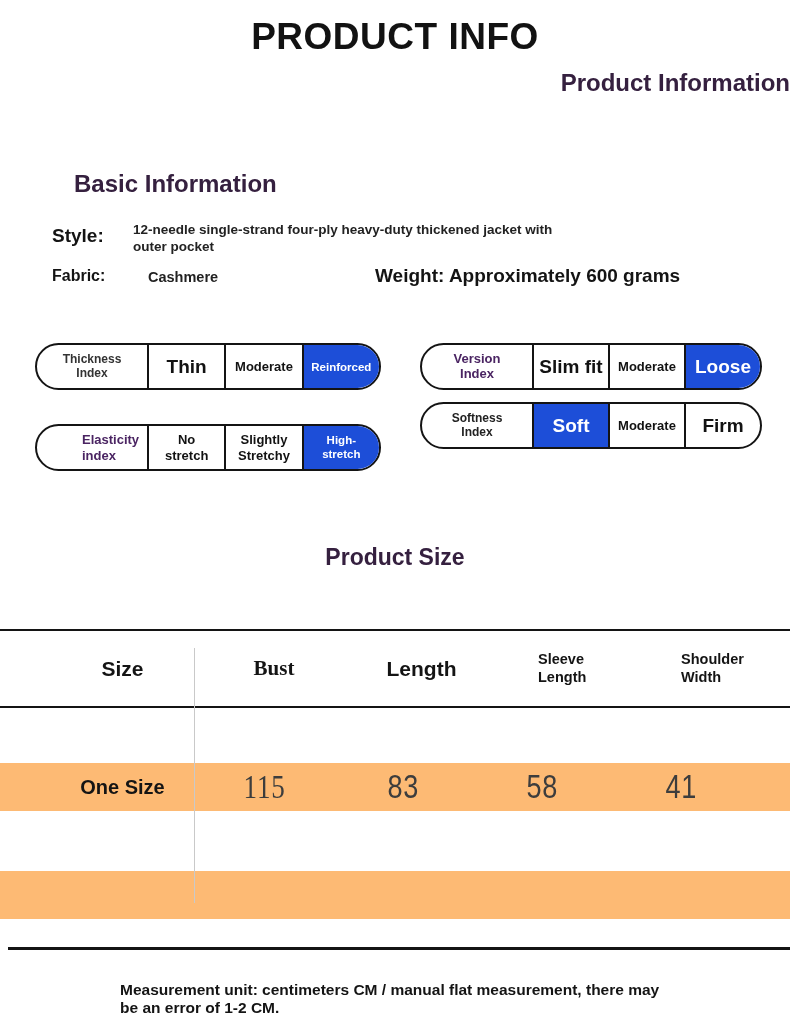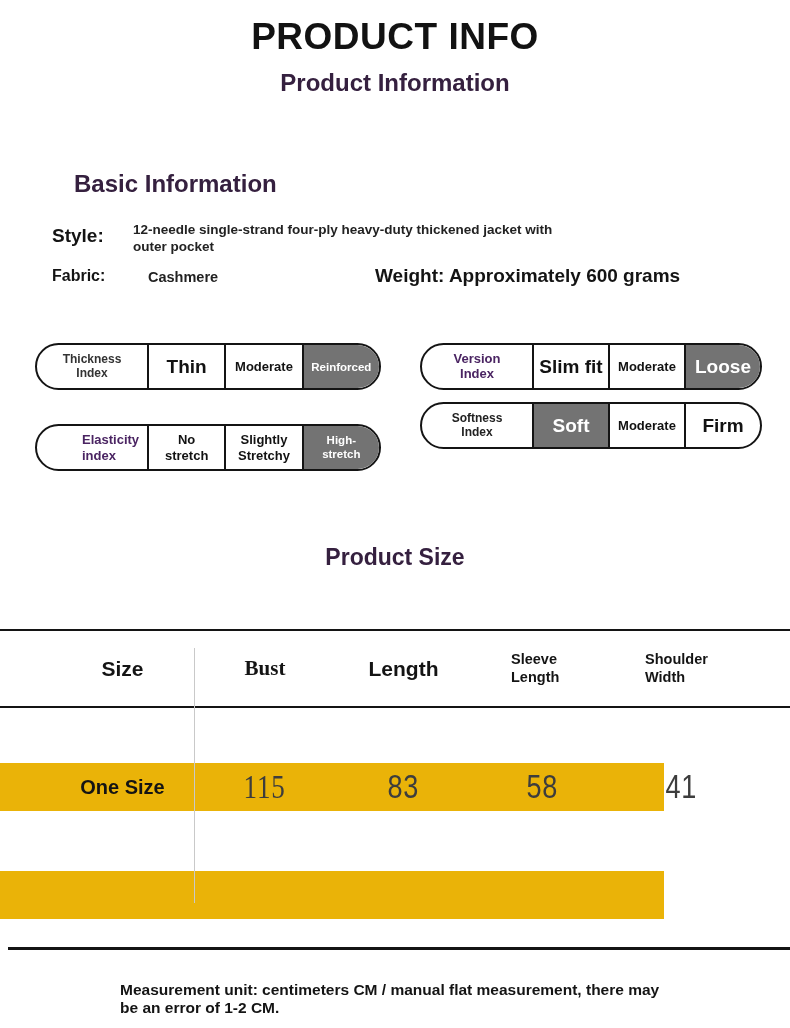--- a/index.html
+++ b/index.html
@@ -10,21 +10,21 @@
     background:#ffffff; overflow:hidden;
   }
   .abs { position:absolute; }
 
   
   .page-title {
     top:16px; left:0; width:790px; text-align:center;
     font-size:37px; font-weight:800; color:#121212; letter-spacing:.5px;
   }
   .page-subtitle {
-    top:69px; left:0; width:790px; text-align:center;
+    top:69px; left:0; width:790px; text-align:right;
     font-size:24px; font-weight:700; color:#35203f;
   }
 
   
   .section-heading { font-size:24px; font-weight:700; color:#35203f;margin-left:36px; }
   .basic-heading { top:170px; left:38px; }
   .style-label  { top:225px; left:52px;  font-size:19px;   font-weight:700; color:#141414; }
   .style-value  { top:222px; left:133px; width:436px; font-size:13.5px; font-weight:700; color:#222; line-height:1.25; }
   .fabric-label { top:267px; left:52px;  font-size:16px;   font-weight:700; color:#141414; }
   .fabric-value { top:269px; left:148px; font-size:14.5px; font-weight:700; color:#222; }
@@ -33,50 +33,50 @@
   
   .pill {
     position:absolute; height:47px; display:flex; align-items:stretch;
     border:2px solid #141414; border-radius:26px; overflow:hidden; background:#fff;
   }
   .seg {
     display:flex; align-items:center; justify-content:center; text-align:center;
     border-left:2px solid #141414; flex:1 1 0;
   }
   .seg:first-child { border-left:none; flex:0 0 110px; }
-  .seg.active { background:#737373; color:#ffffff; }
+  .seg.active { background:#1d4ed8; color:#ffffff; }
   .lbl  { font-size:12px; font-weight:700; color:#333333; line-height:1.15; padding:0 22px; }
   .lbl.purple { color:#4a2462; font-size:13px; }
   .lbl.dark   { color:#222222; }
   .opt-lg { font-size:19px;   font-weight:700; }
   .opt-sm { font-size:13px;   font-weight:700; }
   .opt-xs { font-size:11.5px; font-weight:700; }
   .wrapped { display:inline-block; line-height:1.2; }
   .w50 { max-width:50px; } .w64 { max-width:64px; } .w70 { max-width:70px; }
 
   
   .size-heading { top:544px; left:0; width:790px; text-align:center; font-size:23px; font-weight:700; color:#35203f; }
 
   .hline { position:absolute; left:0; width:790px; background:#141414; }
   .line-1 { top:629px; height:2px; }
   .line-2 { top:706px; height:2px; }
   .line-bottom { top:947px; left:8px; width:782px; height:3px; background:#141414; position:absolute; }
 
   .trow { position:absolute; left:0; width:790px; display:flex; align-items:center; }
-  .thead { top:631px; height:75px; }
+  .thead { top:631px; height:75px;gap:9px; }
   .col-size     { flex:0 0 195px; text-align:center; padding-left:50px; }
   .col-bust     { flex:0 0 140px; text-align:center;font-family:Liberation Serif, serif; }
   .col-length   { flex:0 0 137px; text-align:center; }
   .col-sleeve   { flex:0 0 140px; text-align:center; }
   .col-shoulder { flex:0 0 138px; text-align:center; }
   .h-main { font-size:21px; font-weight:700; color:#141414; }
   .h-small { display:inline-block; font-size:14.5px; font-weight:700; color:#141414; line-height:1.2; text-align:left; }
   .w62 { width:62px; } .w72 { width:72px; }
 
-  .row-band { position:absolute; left:0; width:664px; height:48px; background:#eab308; }
+  .row-band { position:absolute; left:0; width:790px; height:48px; background:#fdba74; }
   .band-1 { top:763px; display:flex; align-items:center; }
   .band-2 { top:871px; }
   .cell-size { font-size:20px; font-weight:700; color:#141414; }
   .cell-num {
     display:inline-block; font-size:33px; font-weight:300; color:#3d3d3d;
     transform:scaleX(.82); letter-spacing:1px;
   }
   .vdivider { position:absolute; left:194px; top:648px; width:1px; height:255px; background:#c9c9c9; }
 
   .measure-note {

